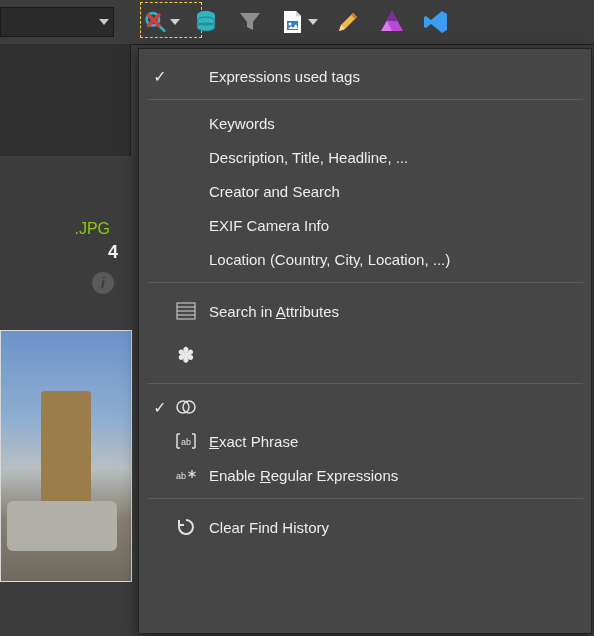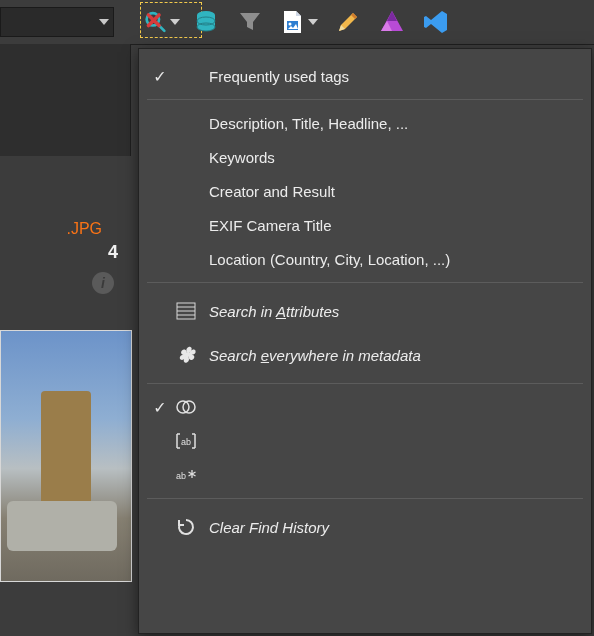--- a/index.html
+++ b/index.html
@@ -80,23 +80,23 @@
     left: 0;
     top: 0;
     width: 130px;
     height: 112px;
     background: #2e2e2e;
     border-right: 1px solid #1f1f1f;
   }
   .file-ext {
     position: absolute;
     top: 176px;
-    right: 28px;
+    right: 20px;
     font-size: 16px;
-    color: #f97316;
+    color: #84cc16;
   }
   .file-count {
     position: absolute;
     top: 198px;
     right: 12px;
     font-size: 18px;
     font-weight: 600;
     color: #f0f0f0;
   }
   .info-circle {
@@ -150,21 +150,21 @@
   }
   .menu-item {
     display: flex;
     align-items: center;
     height: 34px;
     padding: 0 14px 0 10px;
     color: #ececec;
     font-size: 15px;
     cursor: default;
   }
-  .menu-item.tall { height: 44px; font-style: italic; }
+  .menu-item.tall { height: 44px; }
   .col-check {
     width: 22px;
     display:flex; justify-content:center;
   }
   .col-icon {
     width: 30px;
     display:flex; justify-content:center;
   }
   .col-label {
     flex: 1;
@@ -258,44 +258,44 @@
     <div class="thumb"></div>
   </div>
 
   <div class="menu">
 
     <div class="menu-item">
       <span class="col-check">
           <span class="check-glyph">✓</span>
         </span>
       <span class="col-icon"></span>
-      <span class="col-label">Frequently used tags</span>
+      <span class="col-label">Expressions used tags</span>
     </div>
 
     <div class="sep"></div>
 
     <div class="menu-item">
       <span class="col-check"></span>
         <span class="col-icon"></span>
+      <span class="col-label">Keywords</span>
+    </div>
+    <div class="menu-item">
+      <span class="col-check"></span>
+        <span class="col-icon"></span>
       <span class="col-label">Description, Title, Headline, ...</span>
     </div>
     <div class="menu-item">
       <span class="col-check"></span>
         <span class="col-icon"></span>
-      <span class="col-label">Keywords</span>
-    </div>
-    <div class="menu-item">
-      <span class="col-check"></span>
-        <span class="col-icon"></span>
-      <span class="col-label">Creator and Result</span>
-    </div>
-    <div class="menu-item">
-      <span class="col-check"></span>
-        <span class="col-icon"></span>
-      <span class="col-label">EXIF Camera Title</span>
+      <span class="col-label">Creator and Search</span>
+    </div>
+    <div class="menu-item">
+      <span class="col-check"></span>
+        <span class="col-icon"></span>
+      <span class="col-label">EXIF Camera Info</span>
     </div>
     <div class="menu-item">
       <span class="col-check"></span>
         <span class="col-icon"></span>
       <span class="col-label">Location (Country, City, Location, ...)</span>
     </div>
 
     <div class="sep"></div>
 
     <div class="menu-item tall">
@@ -311,23 +311,20 @@
       <span class="col-label">
         <span>Search in </span><span class="u">A</span><span>ttributes</span>
       </span>
     </div>
 
     <div class="menu-item tall">
       <span class="col-check"></span>
       <span class="col-icon">
           <span class="star-glyph">✽</span>
         </span>
-      <span class="col-label">
-        <span>Search </span><span class="u">e</span><span>verywhere in metadata</span>
-      </span>
     </div>
 
     <div class="sep"></div>
 
     <div class="menu-item">
       <span class="col-check">
           <span class="check-glyph">✓</span>
         </span>
       <span class="col-icon">
         <svg width="20" height="20" viewBox="0 0 20 20">
@@ -344,34 +341,40 @@
         <svg width="22" height="16" viewBox="0 0 22 16">
           <path d="M2 1v14" stroke="#e0e0e0" stroke-width="1.5" fill="none"></path>
           <path d="M2 1h3" stroke="#e0e0e0" stroke-width="1.5" fill="none"></path>
           <path d="M2 15h3" stroke="#e0e0e0" stroke-width="1.5" fill="none"></path>
           <path d="M20 1v14" stroke="#e0e0e0" stroke-width="1.5" fill="none"></path>
           <path d="M20 1h-3" stroke="#e0e0e0" stroke-width="1.5" fill="none"></path>
           <path d="M20 15h-3" stroke="#e0e0e0" stroke-width="1.5" fill="none"></path>
           <text x="11" y="12" text-anchor="middle" font-size="9" fill="#e0e0e0" font-family="Arial">ab</text>
         </svg>
       </span>
+      <span class="col-label">
+        <span class="u">E</span><span>xact Phrase</span>
+      </span>
     </div>
 
     <div class="menu-item">
       <span class="col-check"></span>
       <span class="col-icon">
         <svg width="22" height="16" viewBox="0 0 22 16">
           <text x="6" y="12" text-anchor="middle" font-size="9" fill="#e0e0e0" font-family="Arial">ab</text>
           <g stroke="#e0e0e0" stroke-width="1.3">
             <line x1="17" y1="3" x2="17" y2="11"></line>
             <line x1="13.5" y1="5" x2="20.5" y2="9"></line>
             <line x1="13.5" y1="9" x2="20.5" y2="5"></line>
           </g>
         </svg>
       </span>
+      <span class="col-label">
+        <span>Enable </span><span class="u">R</span><span>egular Expressions</span>
+      </span>
     </div>
 
     <div class="sep"></div>
 
     <div class="menu-item tall">
       <span class="col-check"></span>
       <span class="col-icon">
         <svg width="20" height="20" viewBox="0 0 20 20">
           <path d="M10 3a7 7 0 1 1-6.7 5" fill="none" stroke="#e0e0e0" stroke-width="2"></path>
           <path d="M3 3v5h5" fill="none" stroke="#e0e0e0" stroke-width="2"></path>

